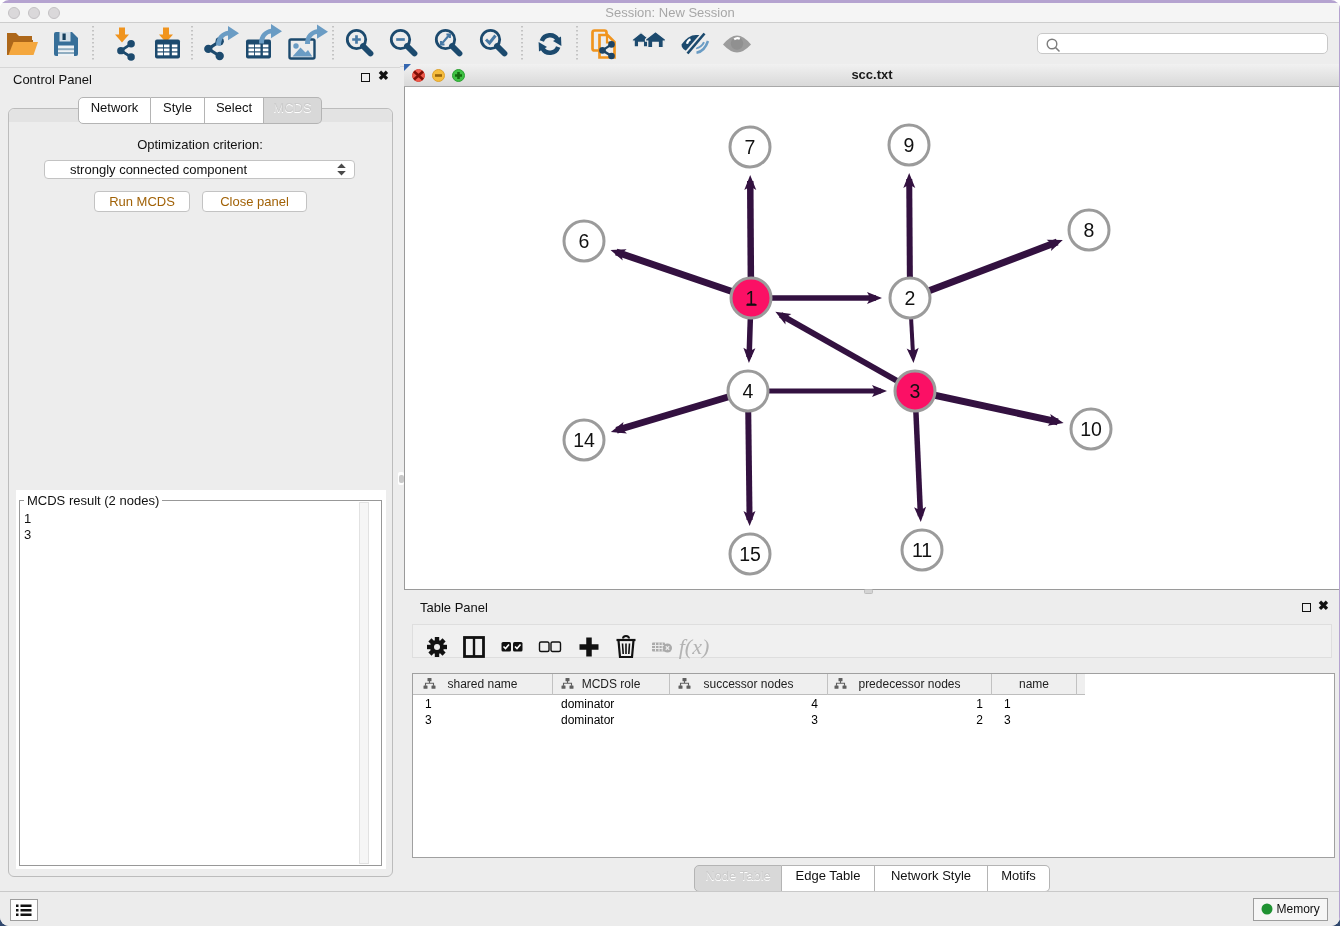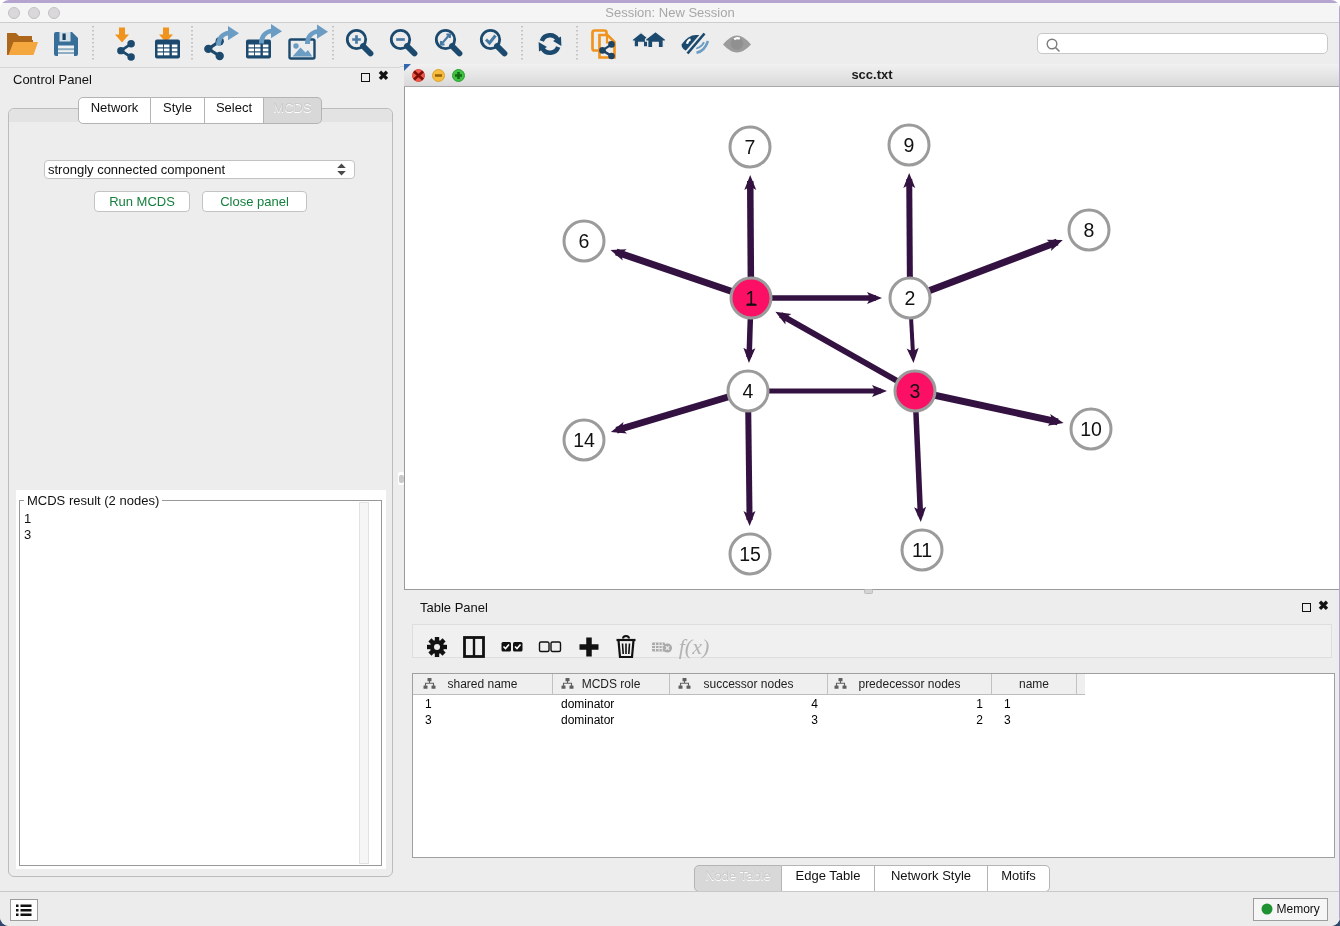--- a/index.html
+++ b/index.html
@@ -31,23 +31,23 @@
   .seg { position:absolute; display:flex; }
   .seg > div { border:1px solid #b4b4b4; border-left:none; background:#fff;
     font-size:13px; color:#111; text-align:center; line-height:19px; height:27px; }
   .seg > div:first-child { border-left:1px solid #b4b4b4; border-radius:5px 0 0 5px; }
   .seg > div:last-child { border-radius:0 5px 5px 0; }
   .seg > div.selseg { background:#d8d8d8; color:#ccc; text-shadow:0 1px 0 #fff; }
   #opt-label { position:absolute; left:0; top:72px; width:400px; text-align:center;
     font-size:13px; color:#111; }
   #opt-select { position:absolute; left:44px; top:95px; width:311px; height:19px;
     background:#fff; border:1px solid #c3c3c3; border-radius:4px;
-    font-size:13px; color:#111; line-height:17px; padding-left:3px; }
+    font-size:13px; color:#111; line-height:17px; padding-left:25px; }
   .btn { position:absolute; height:21px; background:#fff; border:1px solid #c3c3c3;
-    border-radius:4px; font-size:13px; color:#15803d; text-align:center; line-height:19px; }
+    border-radius:4px; font-size:13px; color:#a16207; text-align:center; line-height:19px; }
   #mcds-box { position:absolute; left:16px; top:425px; width:370px; height:379px; background:#fff; }
   #mcds-border { position:absolute; left:3px; top:10px; width:363px; height:366px;
     border:1px solid #989898; }
   #mcds-title { position:absolute; left:8px; top:3px; background:#fff; padding:0 3px;
     font-size:13px; color:#111; }
   #mcds-sb { position:absolute; right:17px; top:12px; width:10px; height:362px;
     background:#f6f6f6; border:1px solid #e2e2e2; }
   .mcds-item { position:absolute; left:8px; font-size:13px; color:#111; }
   
   #netframe { position:absolute; left:404px; top:64px; width:936px; height:526px; }
@@ -263,20 +263,21 @@
     <div class="float-ic" style="left:361px; top:8px;"></div>
     <div class="x-ic" style="left:378px; top:3px;">✖</div>
     <div id="cp-tabs-border"></div>
     <div style="position:absolute;left:9px;top:44px;width:383px;height:13px;background:#e3e3e3;border-radius:6px 6px 0 0;"></div>
     <div class="seg" style="left:78px; top:32px;">
       <div style="width:73px;">Network</div>
       <div style="width:54px;">Style</div>
       <div style="width:59px;">Select</div>
       <div class="selseg" style="width:58px;">MCDS</div>
     </div>
+    <div id="opt-label">Optimization criterion:</div>
     <div id="opt-select">strongly connected component
       <svg width="13" height="15" style="position:absolute; right:6px; top:1px;" viewBox="0 0 13 15">
         <path d="M2.2 6 L6.5 1.5 L10.8 6 Z M2.2 9 L6.5 13.5 L10.8 9 Z" fill="#4a4a4a"></path>
       </svg>
     </div>
     <div class="btn" style="left:94px; top:126px; width:96px;">Run MCDS</div>
     <div class="btn" style="left:202px; top:126px; width:105px;">Close panel</div>
     <div id="mcds-box">
       <div id="mcds-border"></div>
       <div id="mcds-title">MCDS result (2 nodes)</div>

